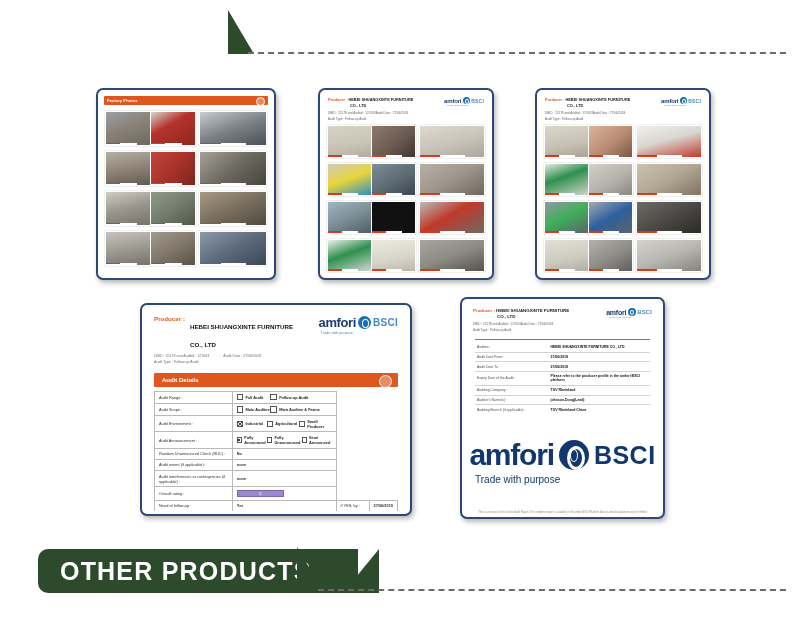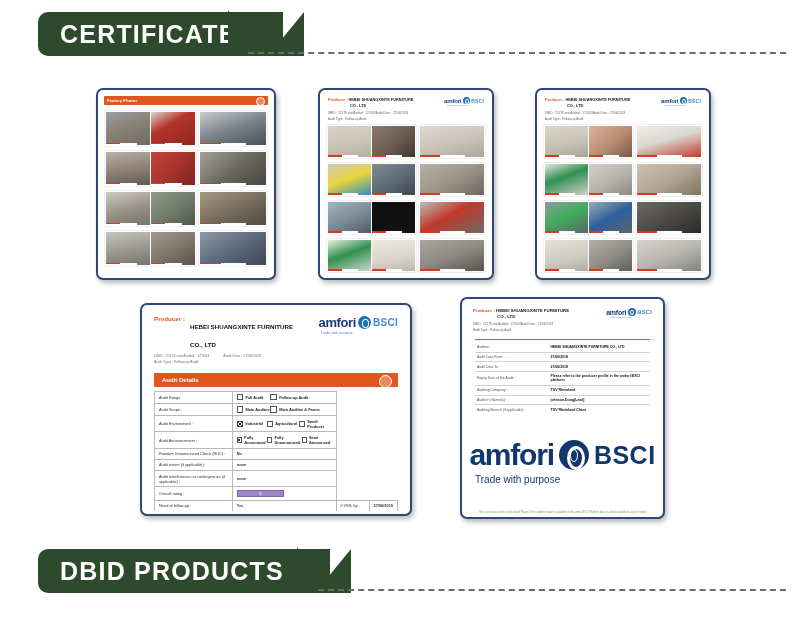--- a/index.html
+++ b/index.html
@@ -141,25 +141,20 @@
   .cl-bsci{color:#12376e;font-size:25px;font-weight:bold;letter-spacing:.5px;}
   .cl-tag{color:#12376e;font-size:10px;margin-top:2px;align-self:flex-start;margin-left:10px;}
   .fine{margin:26px 12px 0 12px;color:#8c8c8c;font-size:2.6px;line-height:1.7;text-align:center;}
   .fine .fl{border-bottom:0.4px solid #dcdcdc;padding-bottom:2.5px;margin-bottom:2.5px;}
   .fine .fl:last-child{border-bottom:none;}
 </style>
 </head>
 <body>
 
 <div class="section-header" style="top:10px;">
-  <div class="banner-wrap">
-    <div class="banner">
-      <span class="banner-text">CERTIFICATE</span>
-    </div>
-  </div>
   <div class="slash" style="left:228px;top:0;"></div>
   <div class="dashes" style="left:248px;top:42px;width:538px;"></div>
 </div>
 
 <div class="doc" style="left:96px;top:88px;width:180px;height:192px;">
   <div class="doc-inner">
     <div class="orange-bar">
       <span class="ob-label">Factory Photos</span>
       <span class="ob-dot"></span>
     </div>
@@ -590,18 +585,18 @@
     <div class="fine">
       <div class="fl">This is an extract of the on-line Audit Report. The complete report is available in the amfori BSCI Platform. Access www.bsciplatform.org for entitled users only.</div>
 
     </div>
   </div>
 </div>
 
 <div class="section-header" style="top:547px;">
   <div class="banner-wrap">
     <div class="banner">
-      <span class="banner-text">DBID PRODUCTS</span>
+      <span class="banner-text">OTHER PRODUCTS</span>
     </div>
   </div>
   <div class="slash" style="left:297px;top:0;"></div>
   <div class="dashes" style="left:318px;top:42px;width:468px;"></div>
 </div>
 
 </body></html>

